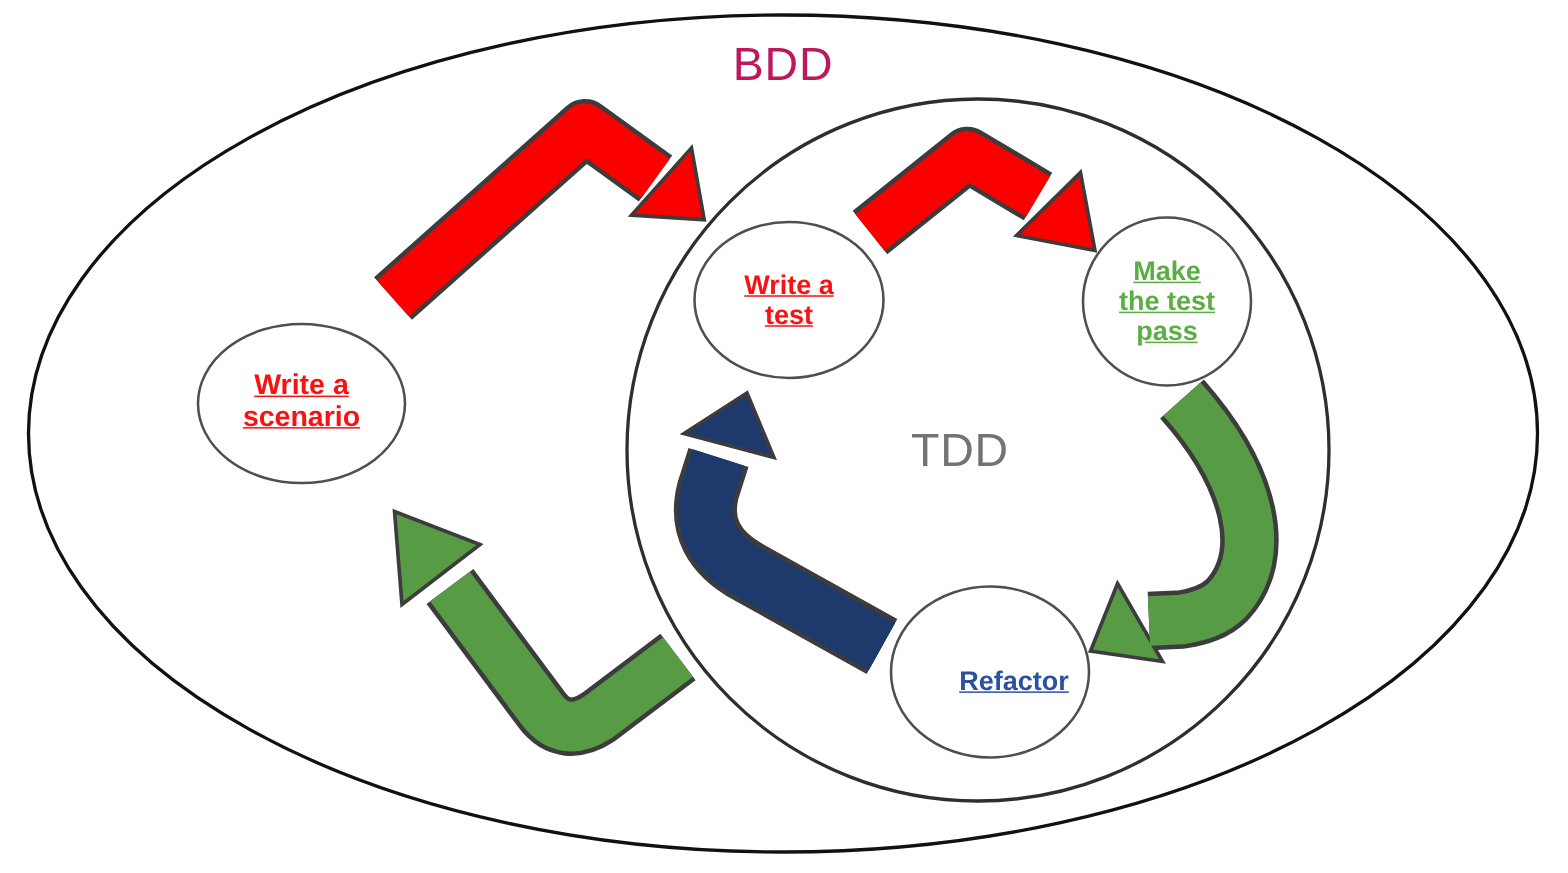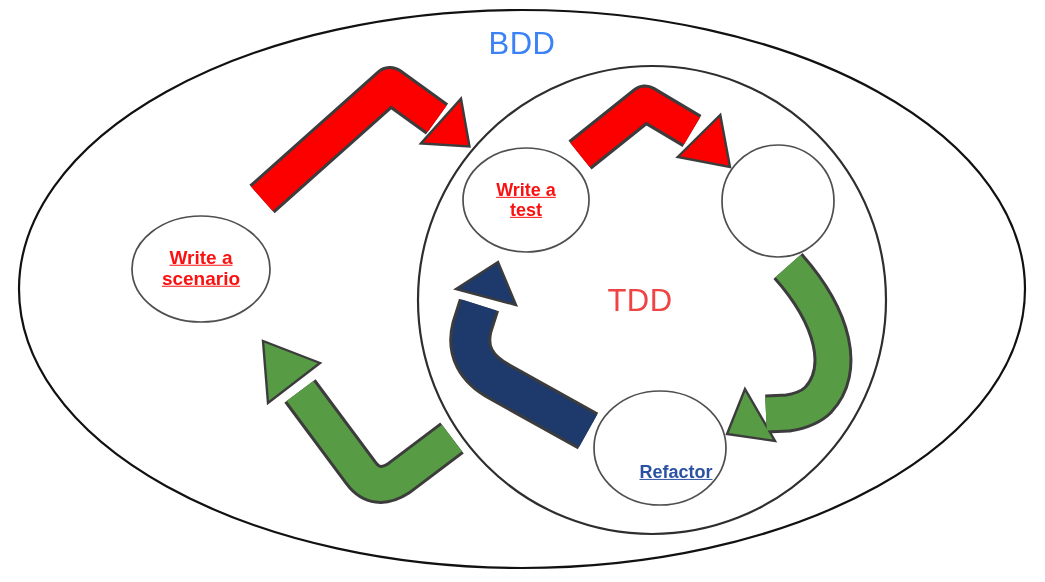--- a/index.html
+++ b/index.html
@@ -81,21 +81,21 @@
     text-decoration: underline;
   }
   .node-label.big {
     font-size: 19px;
   }
   .bdd-label      { left: 522px; top: 44px;  }
   .tdd-label      { left: 640px; top: 301px; }
   .scenario-label { left: 201px; top: 268px; }
   .writetest-label{ left: 526px; top: 200px; }
   .pass-label     { left: 778px; top: 201px; }
-  .refactor-label { left: 660px; top: 472px; padding-left: 32px; }
+  .refactor-label { left: 660px; top: 454px; padding-left: 32px; }
 </style>
 </head>
 <body>
 
 <div class="canvas" style="background: rgb(255, 255, 255);">
 
   <svg viewBox="0 0 1045 582" aria-hidden="true">
 
     <ellipse class="outer-ellipse" cx="522" cy="289" rx="503" ry="279"></ellipse>
 
@@ -130,21 +130,24 @@
       <polygon class="head" points="320,363 268,403 263,341"></polygon>
       <path class="shaft" stroke-width="33" d="M 452,438 L 399,478 Q 376,493 361,473 L 300,391"></path>
     </g>
 
     <ellipse class="node-circle" cx="201" cy="269" rx="69" ry="53"></ellipse>
     <ellipse class="node-circle" cx="526" cy="200" rx="63" ry="52"></ellipse>
     <ellipse class="node-circle" cx="778" cy="201" rx="56" ry="56"></ellipse>
     <ellipse class="node-circle" cx="660" cy="448" rx="66" ry="57"></ellipse>
   </svg>
 
-  <div class="label zone-label bdd-label" style="color: #3b82f6;">BDD</div>
-  <div class="label zone-label tdd-label" style="color: #ef4444;">TDD</div>
+  <div class="label zone-label bdd-label" style="color: #be185d;">BDD</div>
+  <div class="label zone-label tdd-label" style="color: #737373;">TDD</div>
 
   <div class="label node-label big scenario-label" style="color: rgb(250, 17, 17);">Write a
 scenario</div>
   <div class="label node-label writetest-label" style="color: rgb(250, 17, 17);">Write a
 test</div>
+  <div class="label node-label pass-label" style="color: rgb(91, 174, 68);">Make
+the test
+pass</div>
   <div class="label node-label refactor-label" style="color: rgb(43, 82, 162);">Refactor</div>
 </div>
 
 </body></html>

